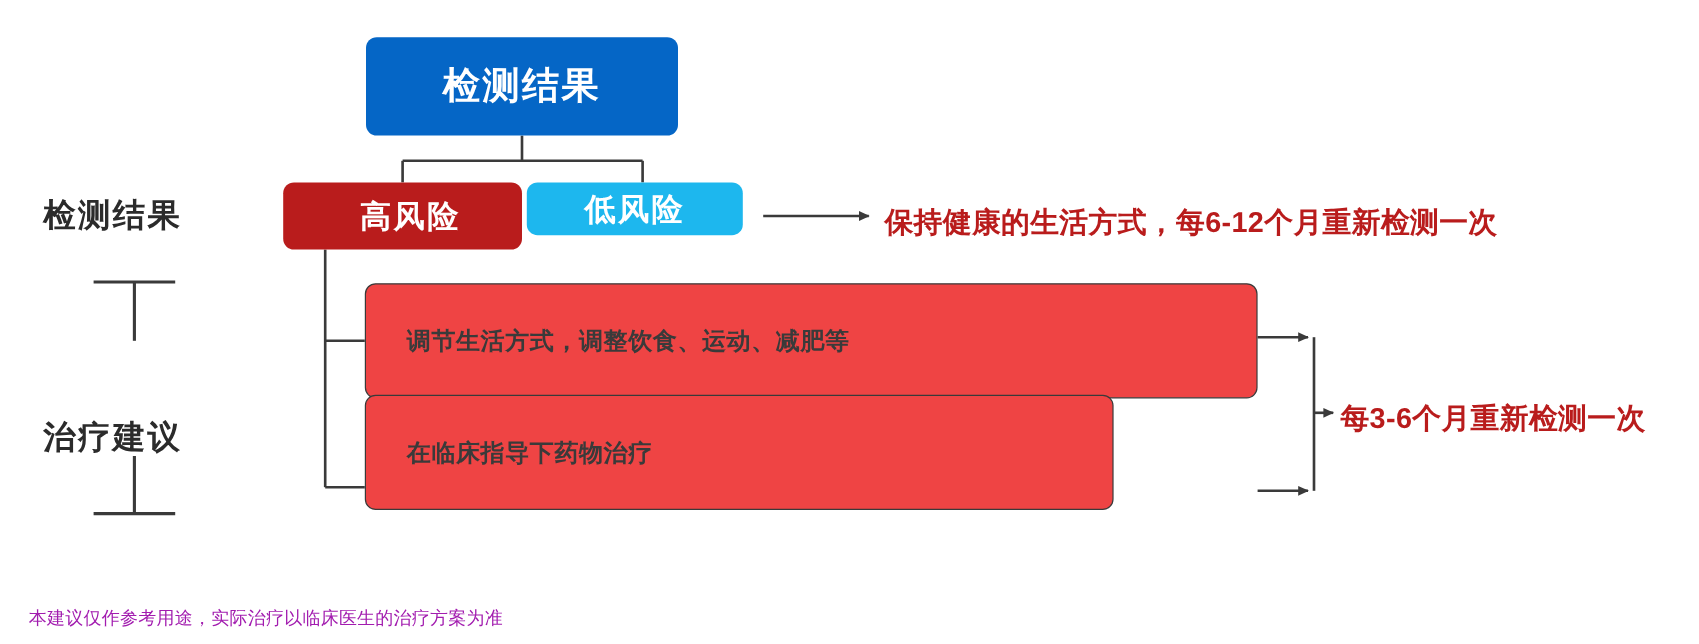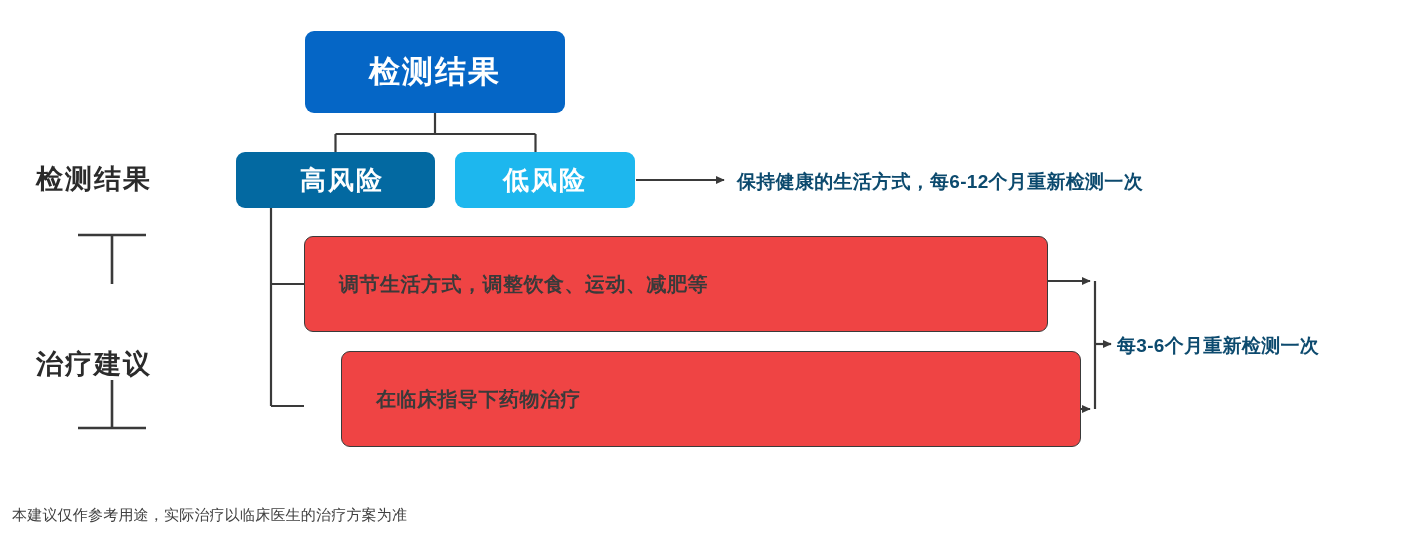--- a/index.html
+++ b/index.html
@@ -59,24 +59,24 @@
 
   .node-high {
     left: 236px;
     top: 152px;
     width: 199px;
     height: 56px;
     font-size: 26px;
   }
 
   .node-low {
-    left: 455px;
+    left: 439px;
     top: 152px;
     width: 180px;
-    height: 56px;
+    height: 44px;
     font-size: 26px;
     align-items: center;
   }
 
   
   .node-outline {
     border: 1.6px solid #3a3a3a;
     border-radius: 9px;
     background: #ef4444;
     justify-content: flex-start;
@@ -92,58 +92,57 @@
 
   .node-advice-1 {
     left: 304px;
     top: 236px;
     width: 744px;
     height: 96px;
   }
 
   .node-advice-2 {
     left: 304px;
-    top: 351px;
-    width: 740px;
+    top: 329px;
+    width: 624px;
     height: 96px;
-    margin-left: 37px;
   }
 
   
   .stage-label {
     position: absolute;
     font-size: 27px;
     font-weight: 700;
     color: #2b2b2b;
     letter-spacing: 2px;
     white-space: nowrap;
   }
   .stage-label-1 { left: 36px; top: 161px; }
   .stage-label-2 { left: 36px; top: 309px; margin-top: 37px; }
 
   
   .annotation {
     position: absolute;
-    font-size: 19px;
-    font-weight: 700;
-    color: #0c4a6e;
+    font-size: 24px;
+    font-weight: 700;
+    color: #b91c1c;
     white-space: nowrap;
     letter-spacing: 0.3px;
   }
   .annotation-low { left: 737px; top: 169px; }
   .annotation-merge { left: 1117px; top: 333px; }
 
   
   .footer-note {
     position: absolute;
-    left: 12px;
+    left: 24px;
     top: 506px;
     font-size: 15px;
     font-weight: 400;
-    color: #404040;
+    color: #a21caf;
     white-space: nowrap;
     letter-spacing: 0.2px;
   }
 </style>
 </head>
 <body>
 
 <div id="canvas">
 
   <svg id="wires" viewBox="0 0 1416 537" width="1416" height="537">
@@ -189,21 +188,21 @@
 
       <path d="M112,380 L112,428"></path>
       <path d="M78,428 L146,428"></path>
     </g>
   </svg>
 
   <div class="node node-fill node-title" style="background:#0566C6;">
     <span class="box-text">检测结果</span>
   </div>
 
-  <div class="node node-fill node-high" style="background:#0369a1;padding-left:13px;">
+  <div class="node node-fill node-high" style="background:#b91c1c;padding-left:13px;">
     <span class="box-text">高风险</span>
   </div>
 
   <div class="node node-fill node-low" style="background:#1DB7EE;">
     <span class="box-text">低风险</span>
   </div>
 
   <div class="node node-outline node-advice-1">
     <span class="box-text">调节生活方式，调整饮食、运动、减肥等</span>
   </div>

